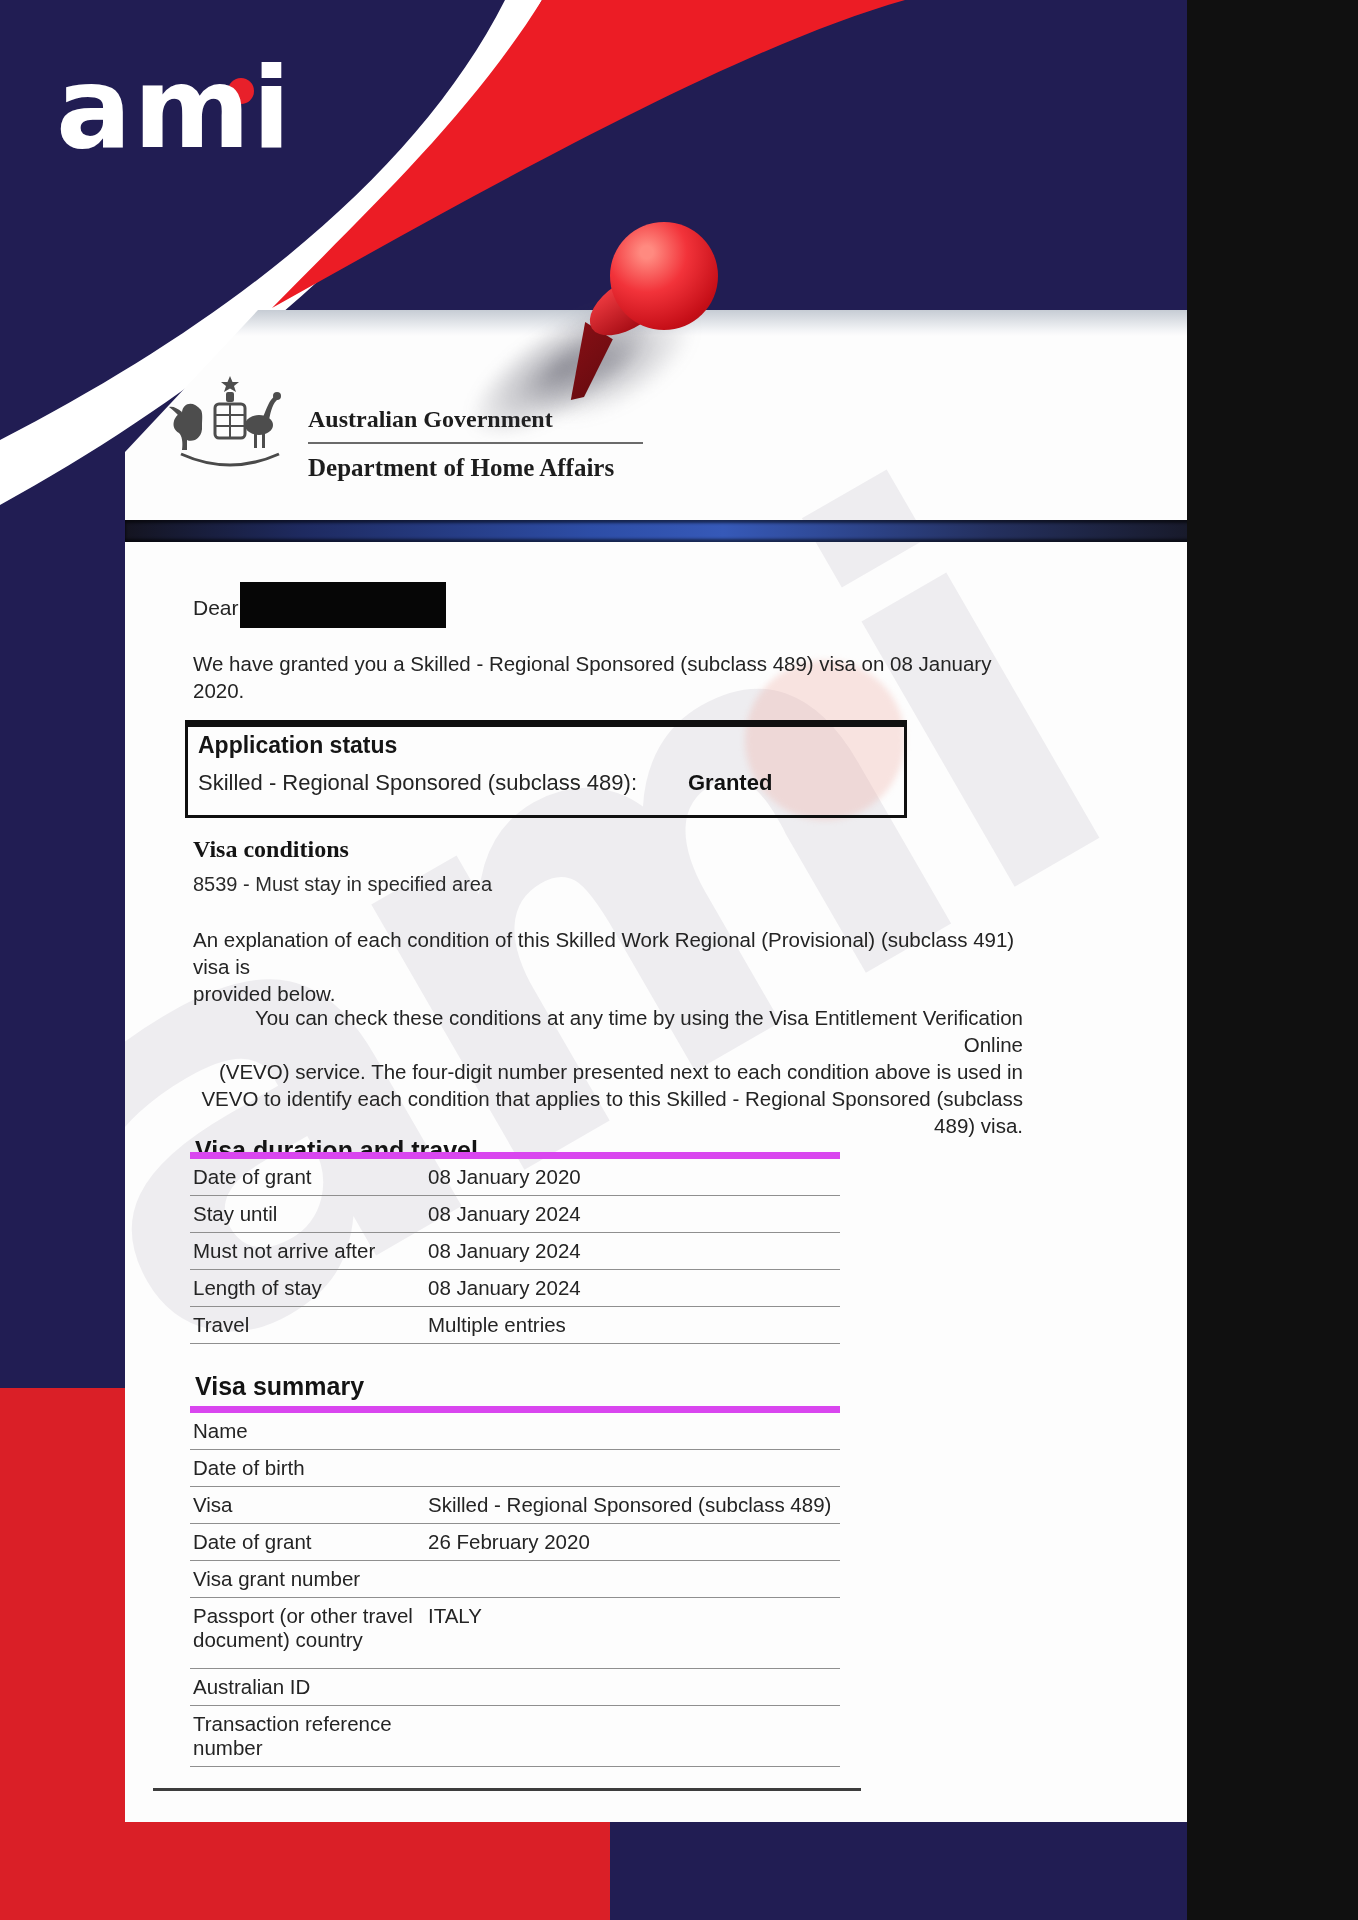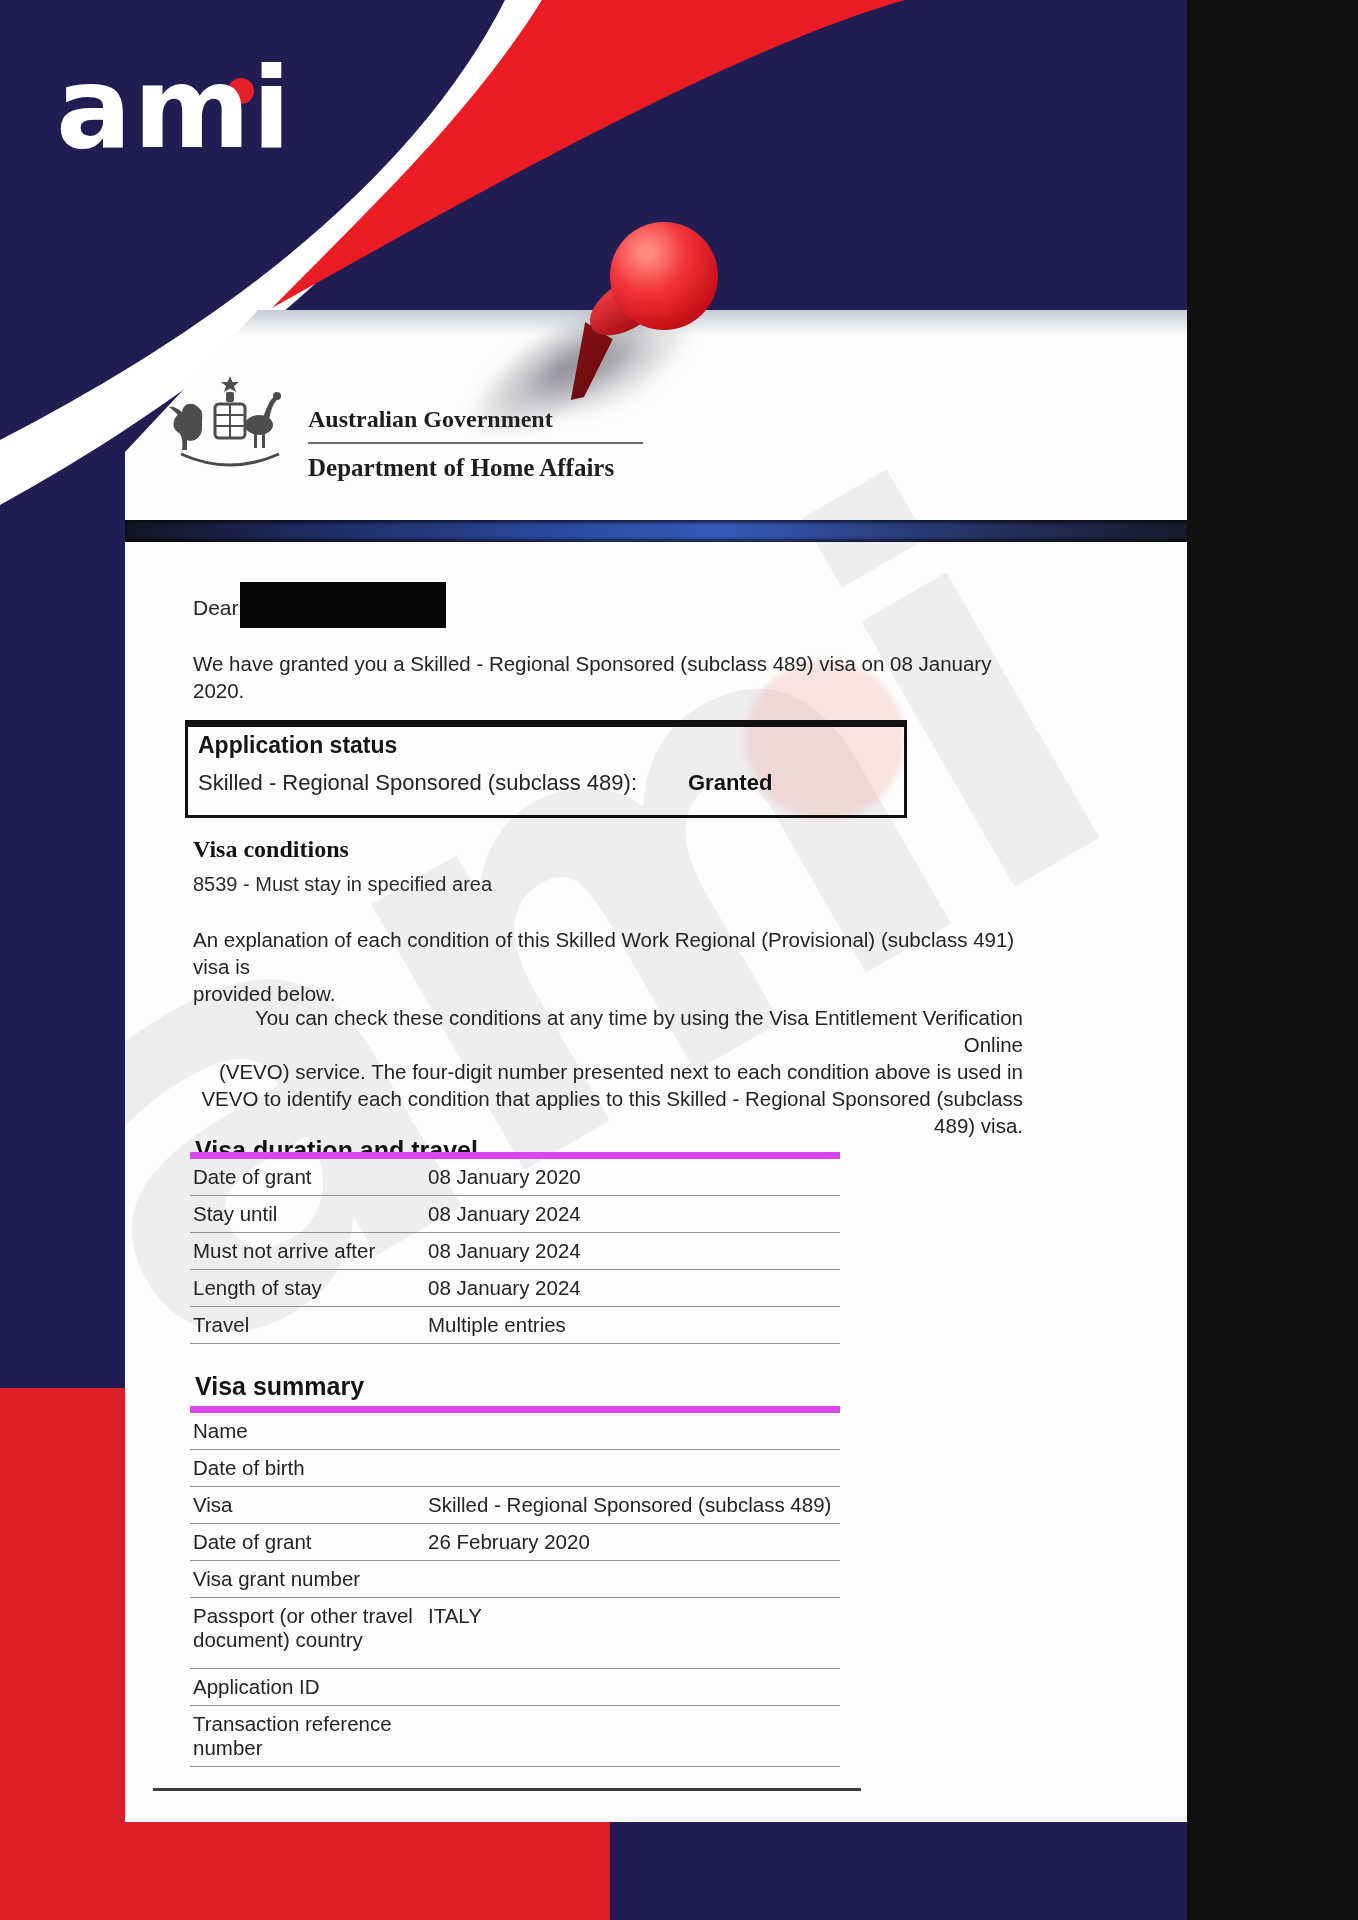--- a/index.html
+++ b/index.html
@@ -223,21 +223,21 @@
         </div>
         <div class="trow">
           <span class="tl">Visa grant number</span>
           <span class="tv"></span>
         </div>
         <div class="trow tall">
           <span class="tl">Passport (or other travel document) country</span>
           <span class="tv">ITALY</span>
         </div>
         <div class="trow">
-          <span class="tl">Application ID</span>
+          <span class="tl">Australian ID</span>
           <span class="tv"></span>
         </div>
         <div class="trow">
           <span class="tl">Transaction reference number</span>
           <span class="tv"></span>
         </div>
       </div>
 
       <div class="bottomline"></div>
     </div>

